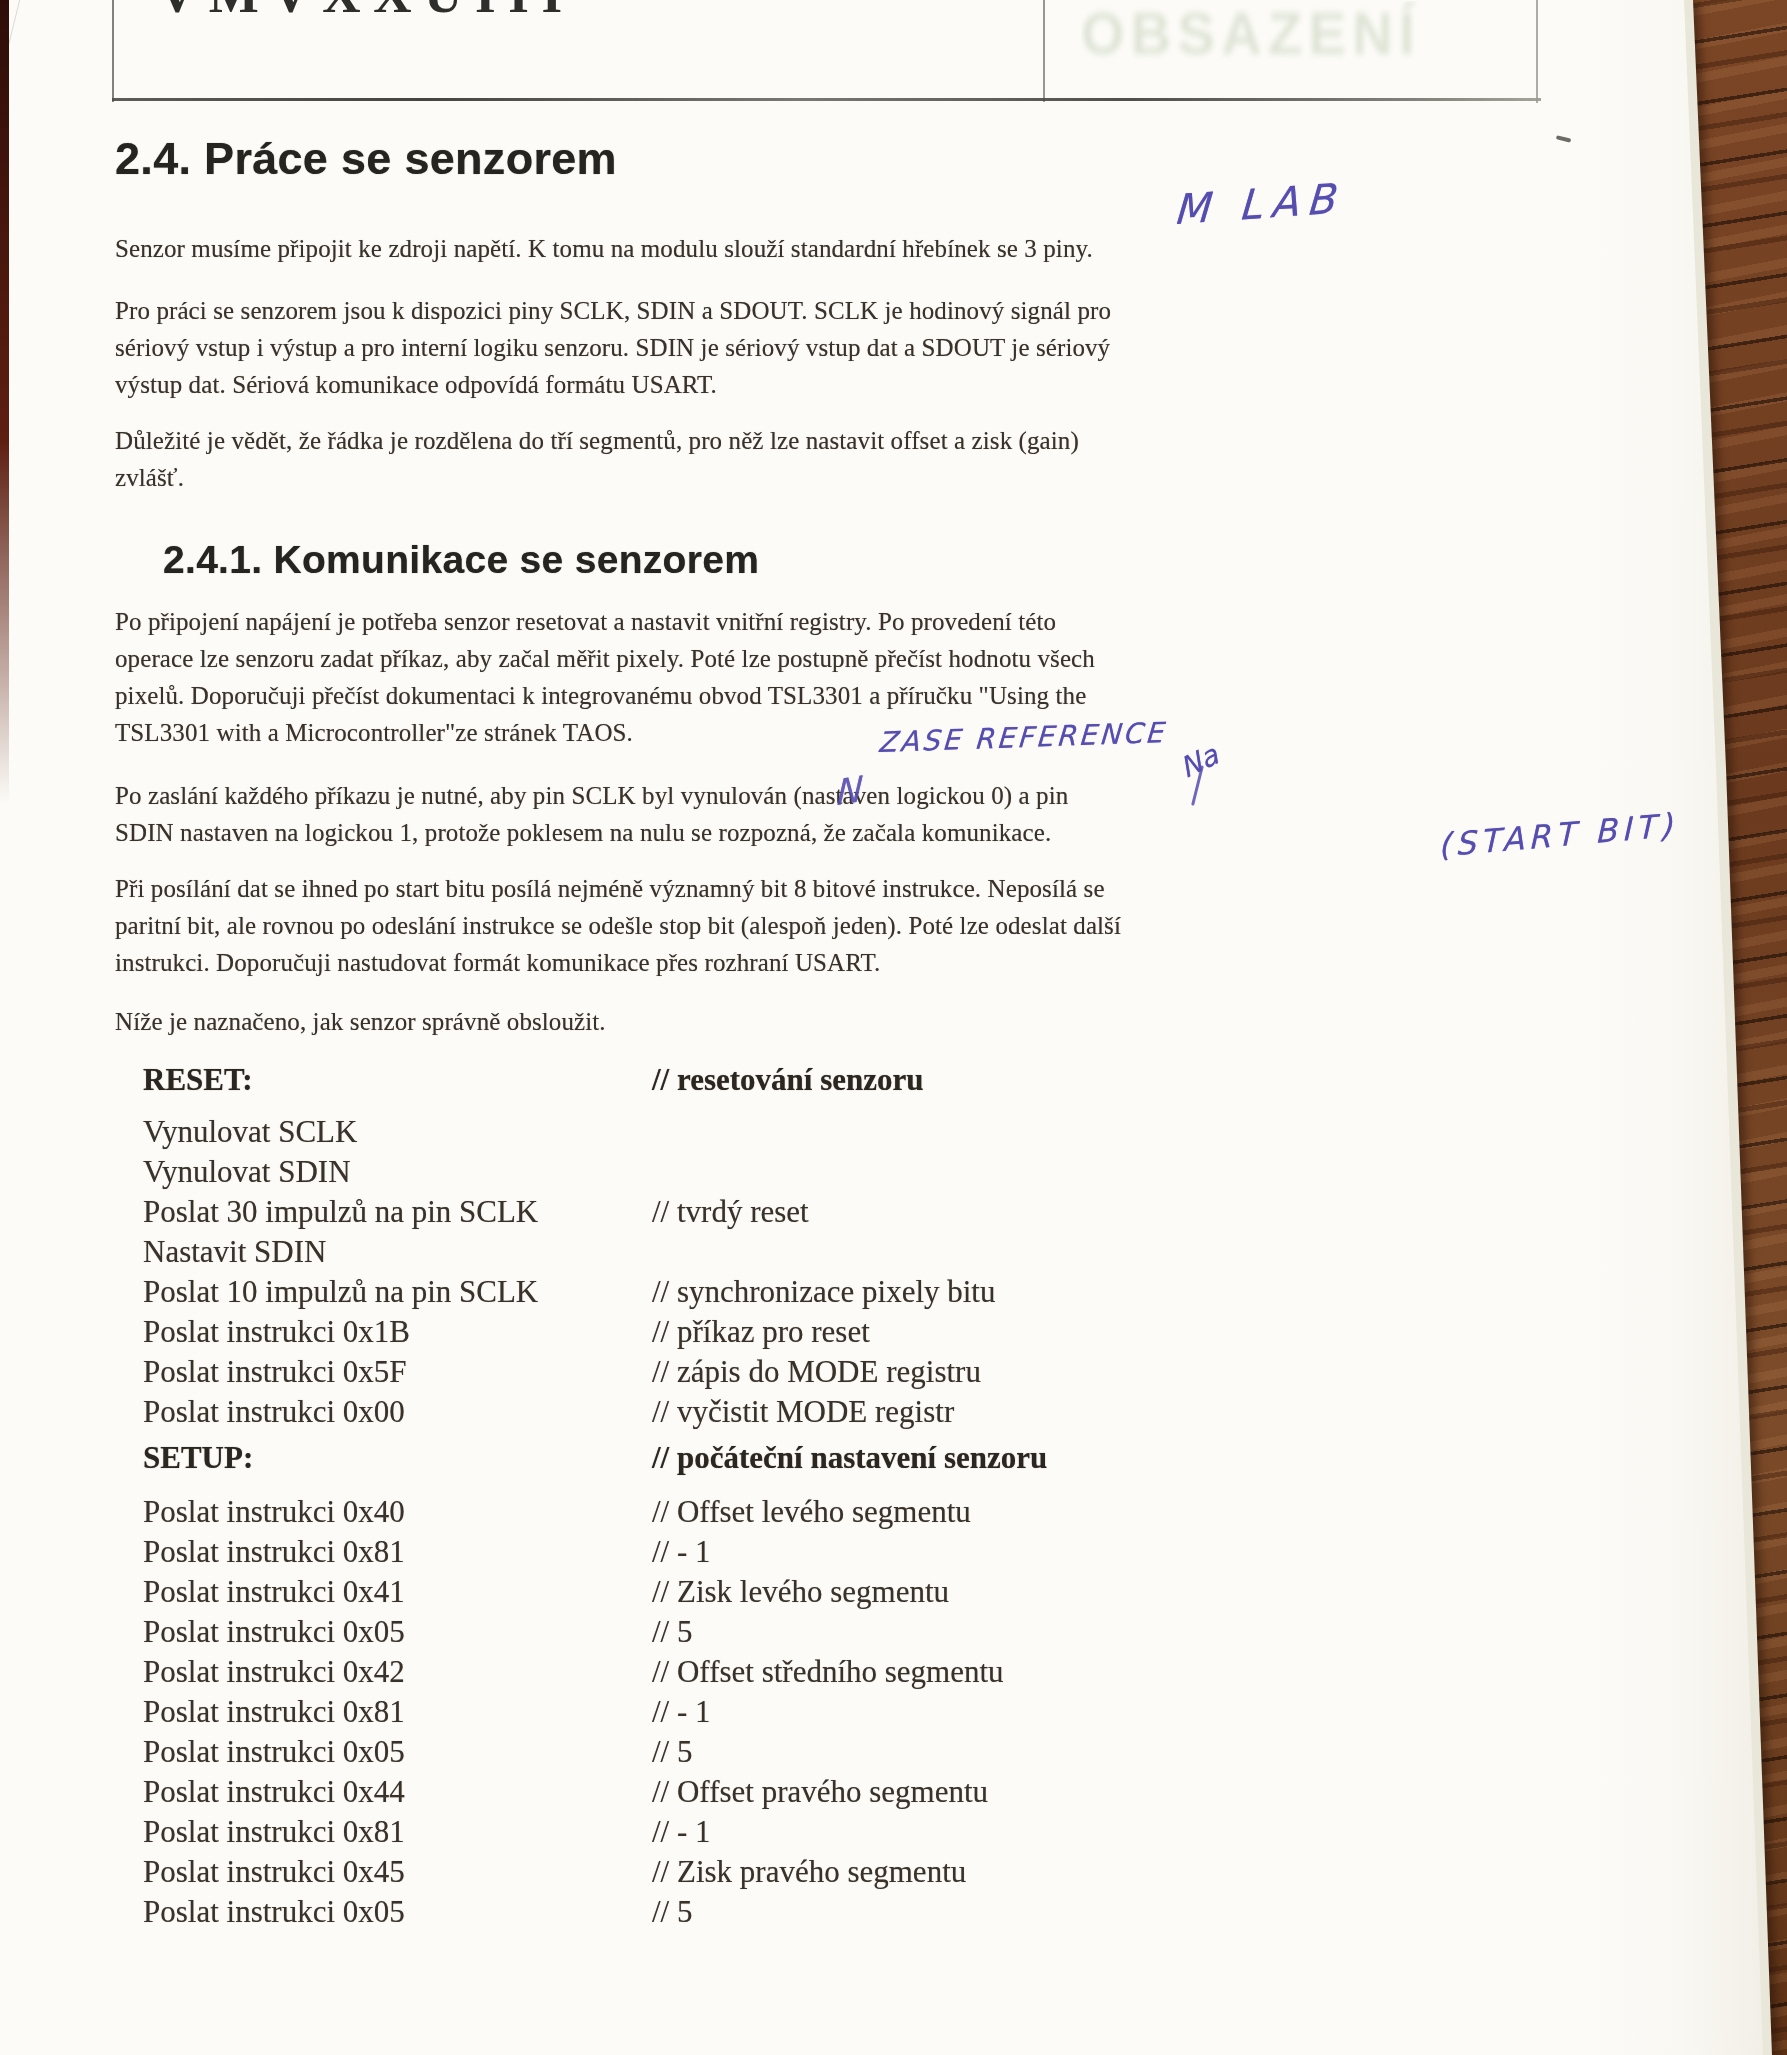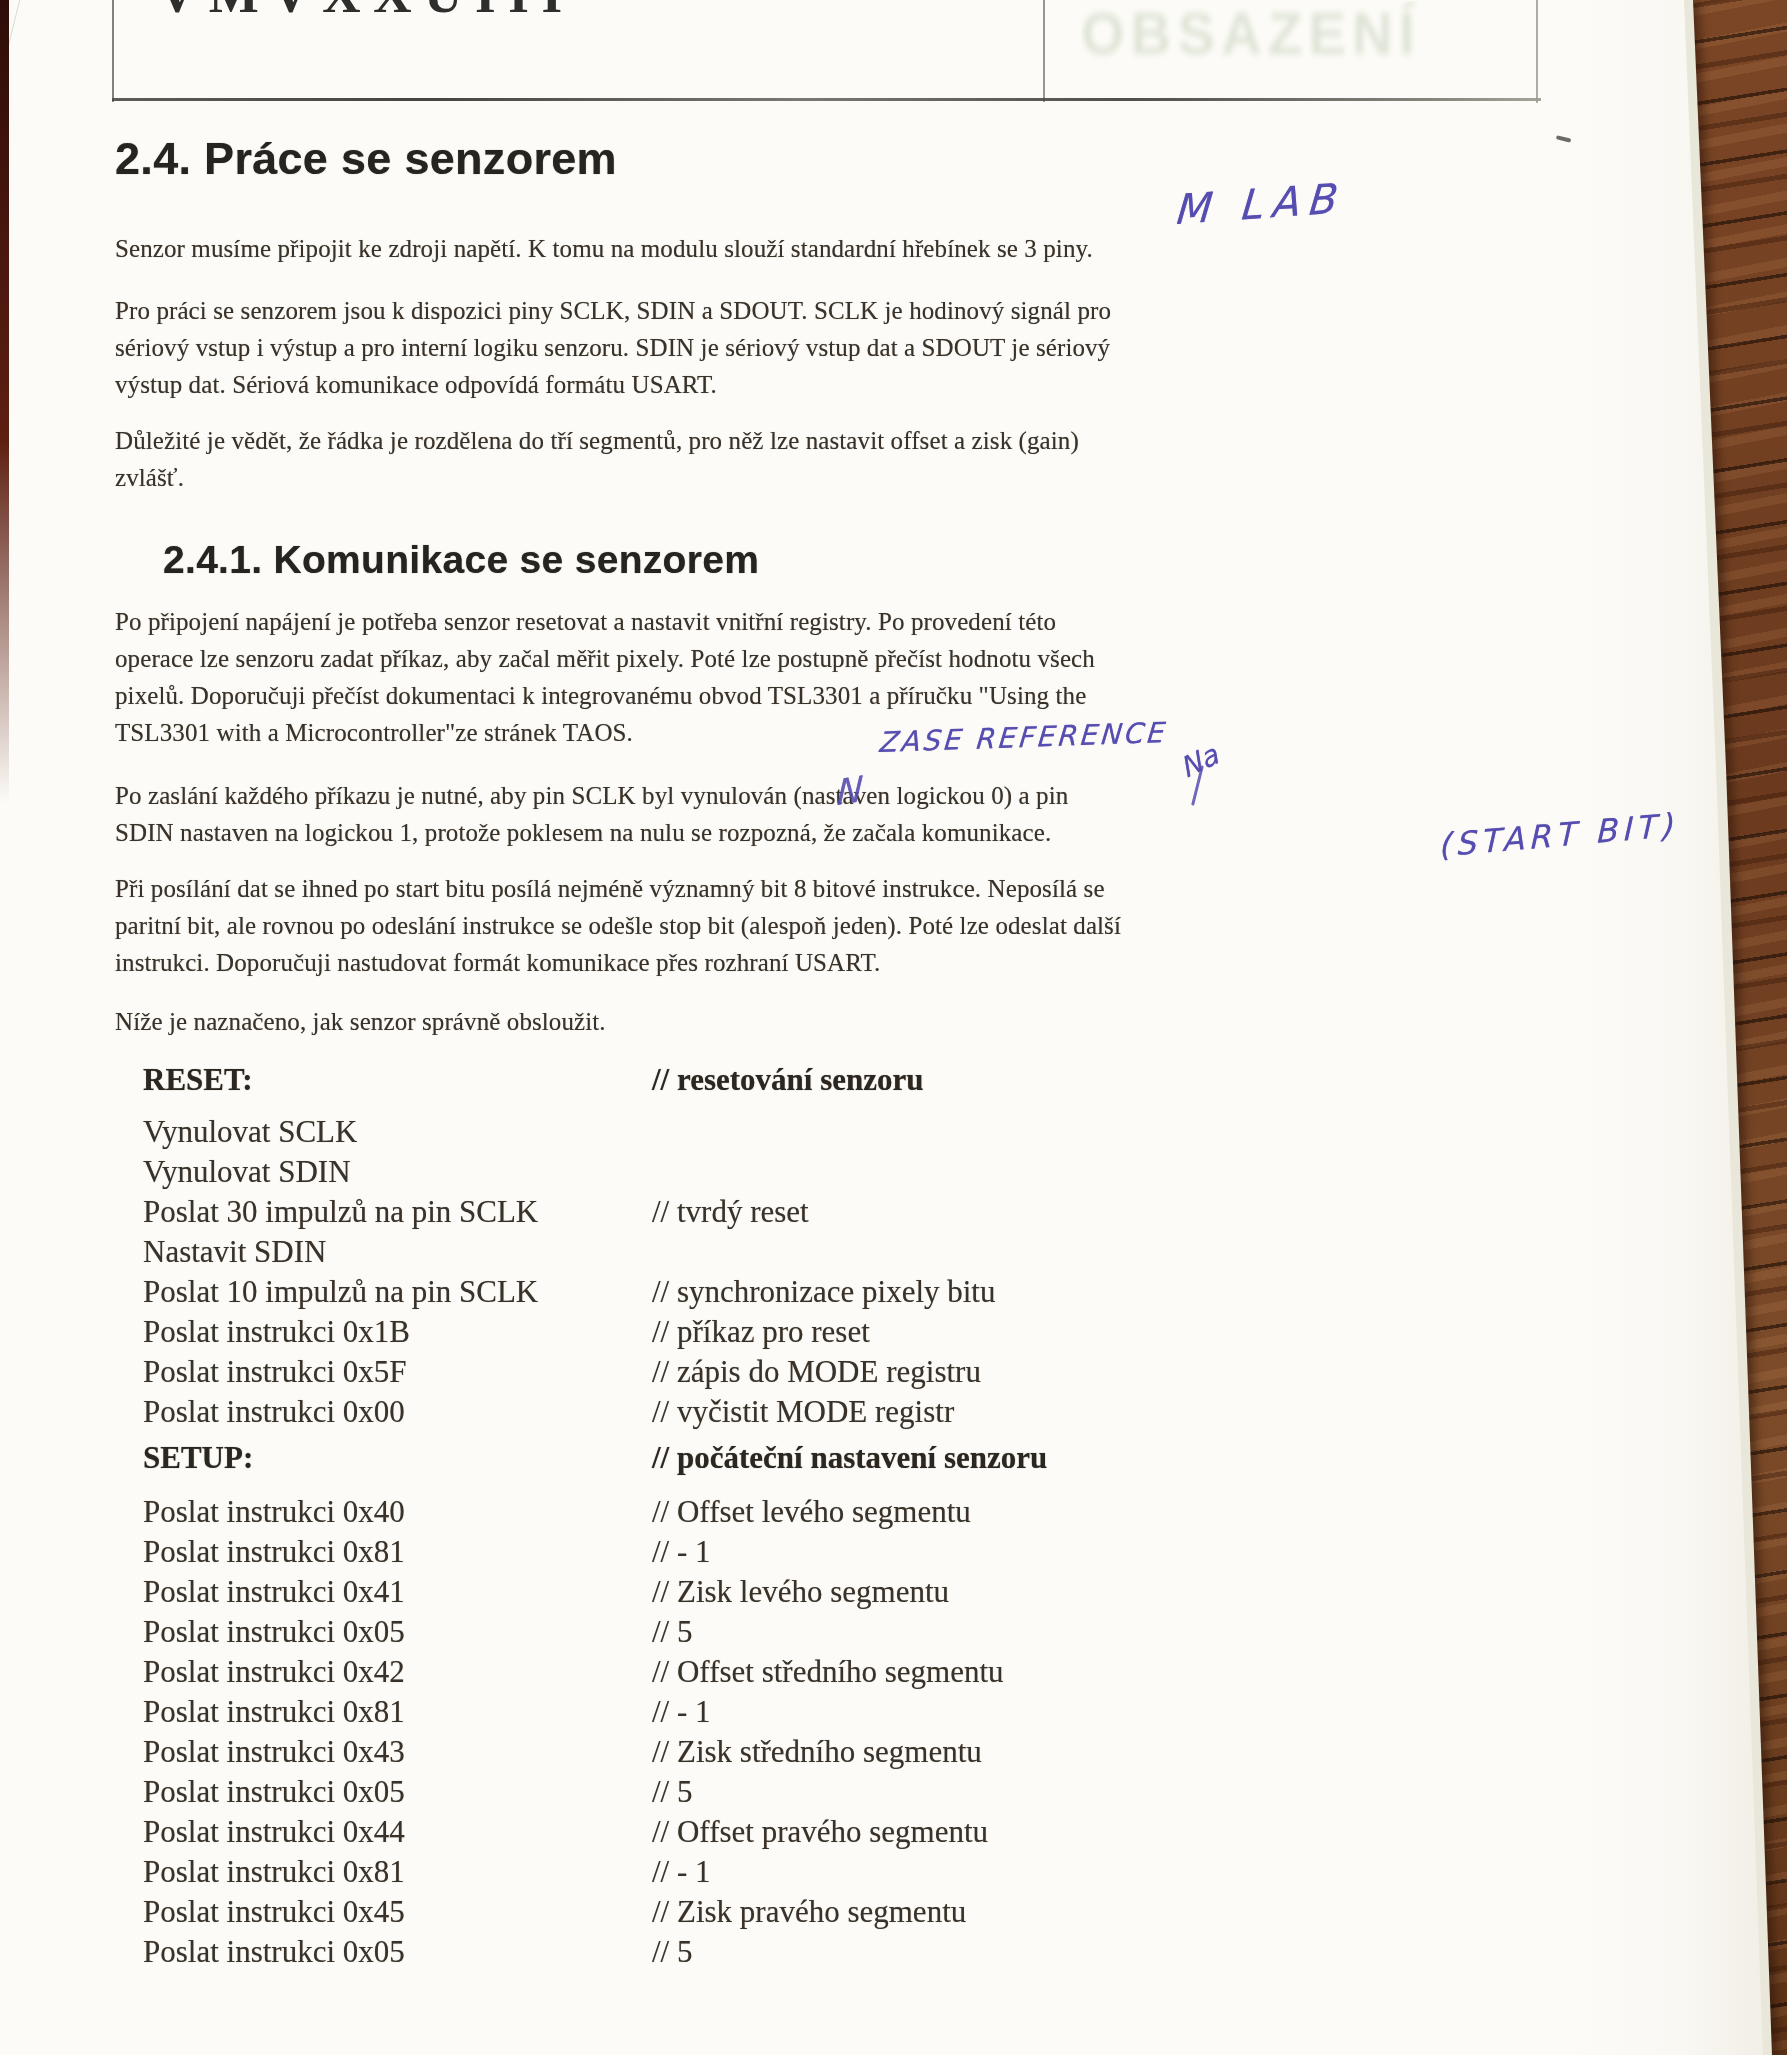--- a/index.html
+++ b/index.html
@@ -198,24 +198,20 @@
             </div>
             <div class="crow">
               <span class="cmd">Poslat instrukci 0x42</span>
               <span class="ccomment">// Offset středního segmentu</span>
             </div>
             <div class="crow">
               <span class="cmd">Poslat instrukci 0x81</span>
               <span class="ccomment">// - 1</span>
             </div>
             <div class="crow">
-              <span class="cmd">Poslat instrukci 0x43</span>
-              <span class="ccomment">// Zisk středního segmentu</span>
-            </div>
-            <div class="crow">
               <span class="cmd">Poslat instrukci 0x05</span>
               <span class="ccomment">// 5</span>
             </div>
             <div class="crow">
               <span class="cmd">Poslat instrukci 0x44</span>
               <span class="ccomment">// Offset pravého segmentu</span>
             </div>
             <div class="crow">
               <span class="cmd">Poslat instrukci 0x81</span>
               <span class="ccomment">// - 1</span>

